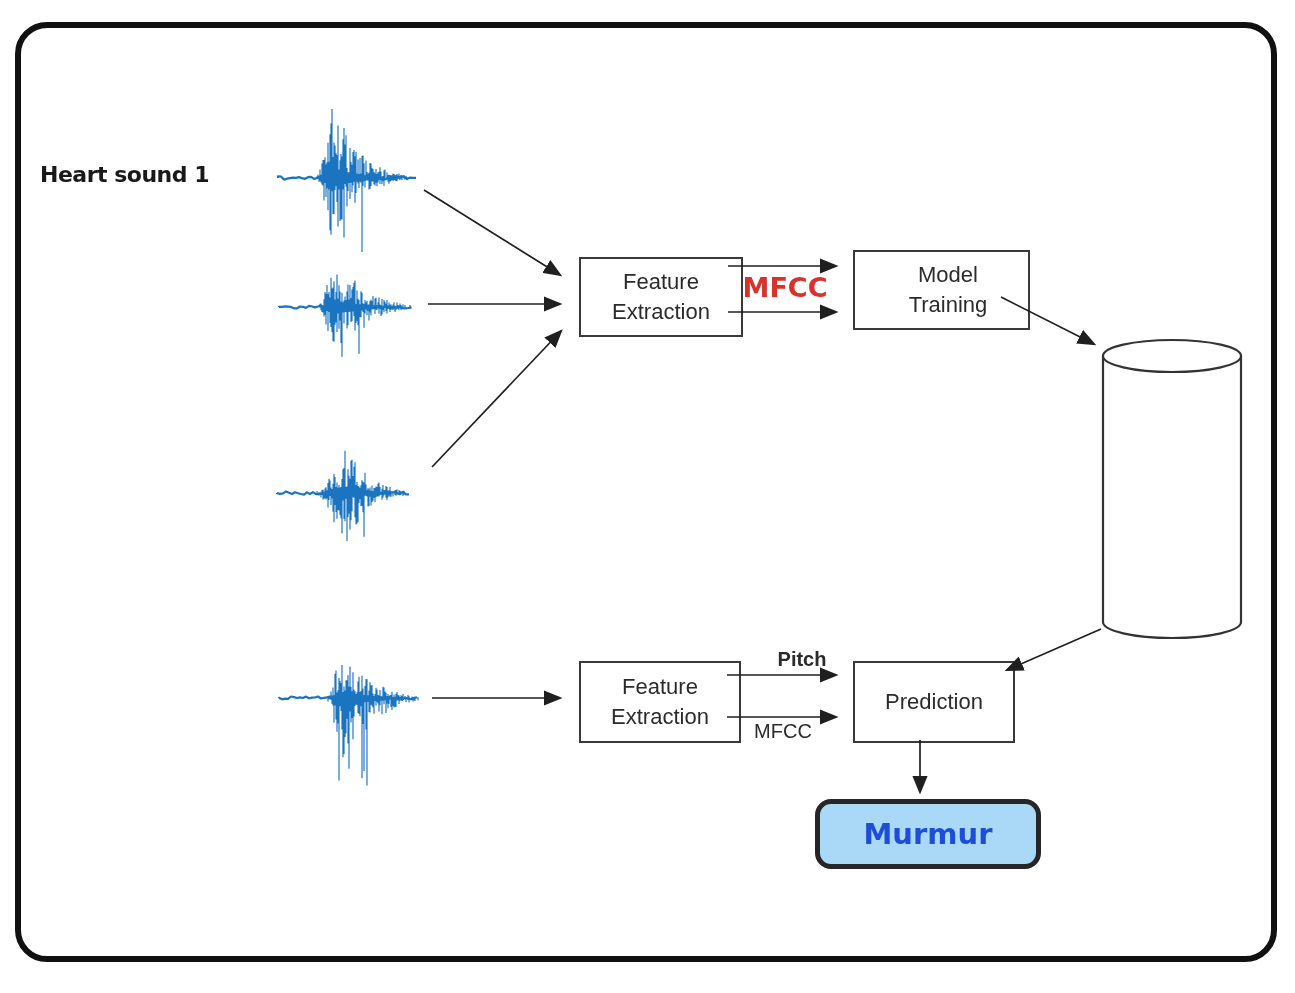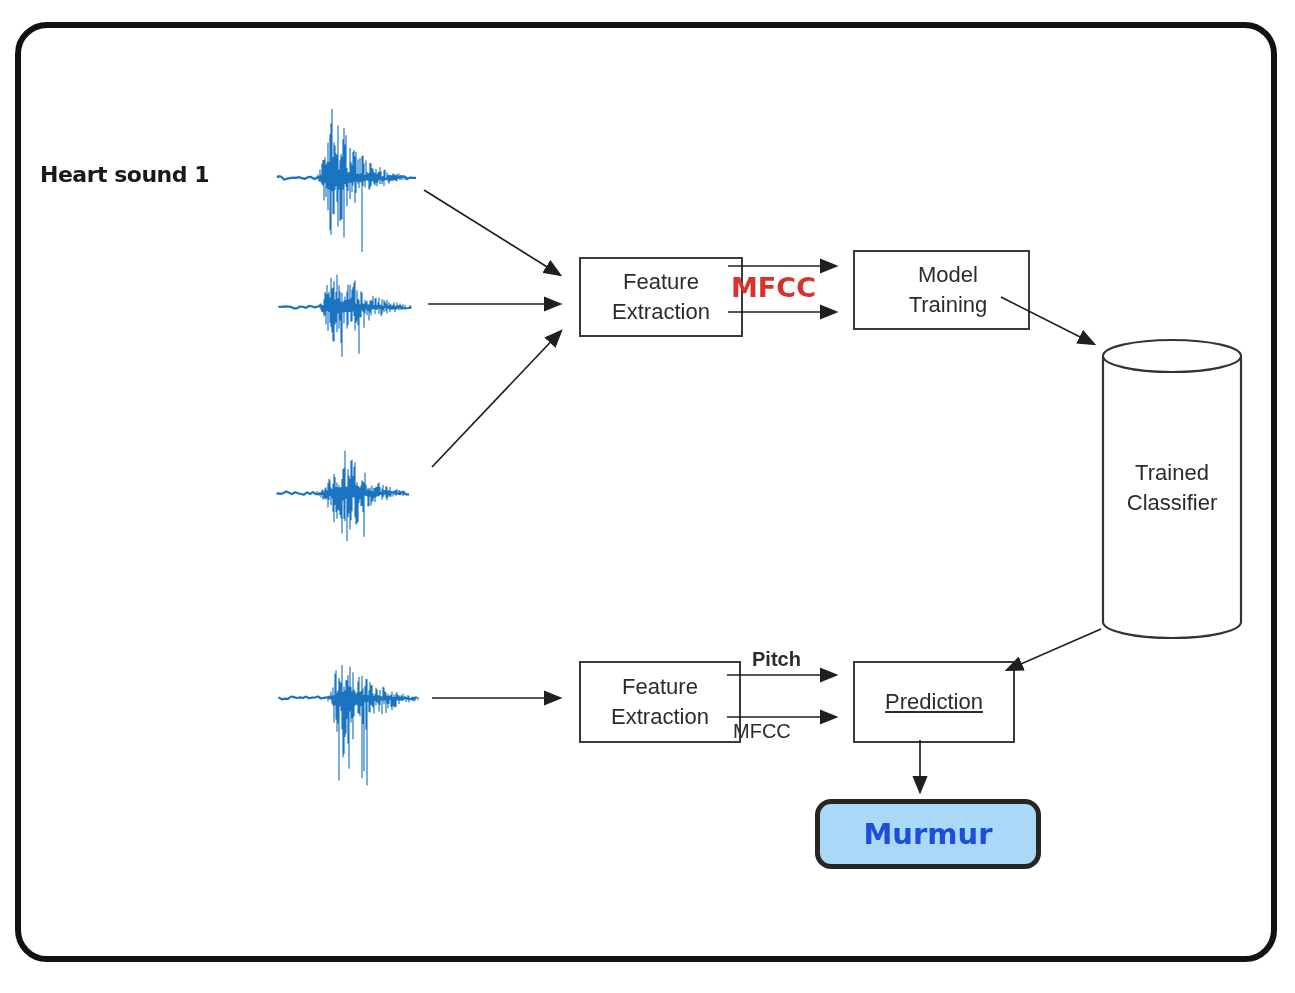--- a/index.html
+++ b/index.html
@@ -15,21 +15,21 @@
     position:absolute;font-family:"DejaVu Sans",sans-serif;font-weight:800;
     font-size:22px;color:#191919;letter-spacing:-0.5px;white-space:pre-line;line-height:1.18;
   }
   .hs-label.red{color:var(--accent-red);text-align:center;}
   .box{
     position:absolute;border:2px solid var(--box-border);background:#ffffff;
     display:flex;align-items:center;justify-content:center;text-align:center;
     font-size:22px;color:#2b2b2b;white-space:pre-line;line-height:1.35;margin-left:13px;
   }
   .edge-label{
-    position:absolute;font-size:20px;color:#2b2b2b;text-align:left;width:100px;
+    position:absolute;font-size:20px;color:#2b2b2b;text-align:center;width:100px;
   }
   .edge-label.big-red{
     font-family:"DejaVu Sans",sans-serif;font-weight:800;font-size:27px;
     color:var(--accent-red);width:108px;
   }
   .cyl-label{
     position:absolute;left:1100px;top:458px;width:144px;text-align:center;
     font-size:22px;color:#2b2b2b;white-space:pre-line;line-height:1.35;
   }
   .murmur{
@@ -64,32 +64,30 @@
       <path d="M0 50 L0 49.8 L3 51.3 L6 50.7 L9 50.8 L12 48.5 L15 49.1 L18 50.0 L21 49.4 L24 50.0 L27 48.6 L30 50.3 L33 49.6 L36 49.5 L39 48.5 L42 50.5 L45 49.8 L48 49.3 L51 48.6 L54 48.9 L57 48.8 L60 49.4 L63 51.2 L66 48.6 L69 51.1 L72 49.7 L75 50.6 L78 49.1 L81 48.7 L84 48.9 L87 48.4 L90 50.8 L93 50.5 L96 49.7 L99 48.4 L102 49.4 L105 51.5 L108 50.6 L111 49.0 L114 50.7 L117 50.3 L120 49.6 L123 51.7 L126 49.8 L129 50.4 L132 51.3 L135 49.9 L138 49.3" fill="none" stroke="#1b74c0" stroke-width="2.2" stroke-linejoin="round"></path>
       <path d="M49 49.6L49 53.6M50 48.1L50 51.0M51 48.5L51 51.6M52 43.5L52 51.7M53 47.8L53 55.7M54 39.4L54 57.6M55 47.2L55 74.8M56 25.7L56 57.4M57 22.6L57 71.5M58 44.6L58 83.7M59 42.2L59 75.5M60 29.9L60 132.5M61 32.9L61 58.3M62 35.1L62 63.1M63 17.0L63 81.4M64 43.9L64 109.2M65 38.5L65 106.0M66 42.6L66 89.1M67 32.3L67 85.5M68 32.3L68 70.7M69 27.3L69 95.5M70 38.6L70 120.8M71 18.6L71 63.5M72 39.0L72 74.4M73 43.3L73 70.3M74 24.3L74 91.3M75 41.5L75 68.5M76 43.2L76 58.0M77 46.0L77 56.5M78 44.3L78 57.1M79 33.6L79 65.1M80 28.7L80 66.1M81 44.0L81 68.2M82 43.1L82 58.3M83 27.8L83 130.3M84 40.5L84 75.9M85 47.1L85 123.0M86 37.9L86 54.2M87 31.1L87 81.6M88 31.2L88 137.6M89 47.3L89 54.0M90 42.6L90 64.1M91 34.2L91 64.5M92 37.6L92 56.8M93 36.9L93 57.7M94 45.4L94 59.6M95 48.0L95 65.8M96 46.1L96 52.9M97 39.8L97 57.5M98 41.6L98 54.0M99 47.0L99 55.5M100 48.2L100 63.5M101 42.1L101 57.3M102 48.5L102 52.8M103 48.5L103 66.3M104 38.8L104 52.4M105 39.5L105 56.2M106 43.4L106 52.1M107 44.4L107 65.0M108 47.9L108 55.5M109 46.0L109 60.3M110 48.3L110 56.1M111 47.2L111 51.8M112 46.8L112 59.1M113 43.7L113 61.9M114 48.9L114 57.8M115 46.6L115 59.4M116 48.8L116 58.7M117 45.8L117 59.1M118 44.1L118 52.8M119 47.1L119 52.0M120 47.4L120 56.1M121 49.1L121 53.0M122 47.2L122 51.0M123 48.0L123 53.0M124 45.9L124 51.1M126 48.0L126 50.8M127 49.5L127 53.9M129 47.1L129 51.9M130 48.3L130 54.6M133 48.5L133 51.7M134 49.1L134 53.6M135 49.6L135 52.2M136 48.9L136 53.1M139 49.0L139 52.2" fill="none" stroke="#1b74c0" stroke-width="1.15"></path>
     </svg>
 
   <div class="box" style="left:566px;top:257px;width:160px;height:76px;">Feature
 Extraction</div>
   <div class="box" style="left:840px;top:250px;width:160px;height:76px;padding-left:13px;">Model
 Training</div>
   <div class="box" style="left:566px;top:661px;width:158px;height:78px;">Feature
 Extraction</div>
-  <div class="box" style="left:840px;top:661px;width:158px;height:78px;text-decoration:underline;">Prediction</div>
+  <div class="box" style="left:840px;top:661px;width:158px;height:78px;">Prediction</div>
 
   <div class="edge-label big-red" style="left:731px;top:272px;">MFCC</div>
   <div class="edge-label" style="left:752px;top:648px;font-weight:bold;">Pitch</div>
   <div class="edge-label" style="left:733px;top:720px;">MFCC</div>
 
   <svg class="abs" style="left:1100px;top:336px;" width="144" height="306">
     <path d="M3 20 L3 286 A69 16 0 0 0 141 286 L141 20" fill="#ffffff" stroke="#333333" stroke-width="2.2"></path>
     <ellipse cx="72" cy="20" rx="69" ry="16" fill="#ffffff" stroke="#333333" stroke-width="2.2"></ellipse>
   </svg>
-  <div class="cyl-label">Trained
-Classifier</div>
 
   <div class="murmur">Murmur</div>
 
   <svg class="abs" id="arrows" style="left:0;top:0;" width="1295" height="993">
     <defs>
       <marker id="ah" markerWidth="11" markerHeight="9" refX="9.5" refY="4.5" orient="auto">
         <path d="M0 0 L11 4.5 L0 9 Z" fill="#1f1f1f"></path>
       </marker>
     </defs>
   <line x1="424" y1="190" x2="560" y2="275" stroke="#1f1f1f" stroke-width="1.7" marker-end="url(#ah)"></line>

